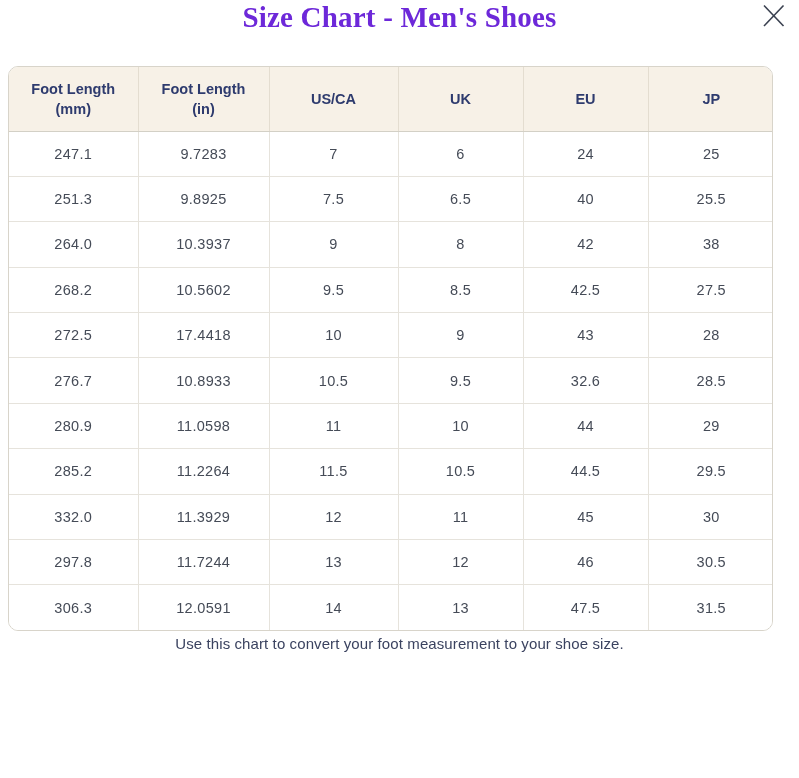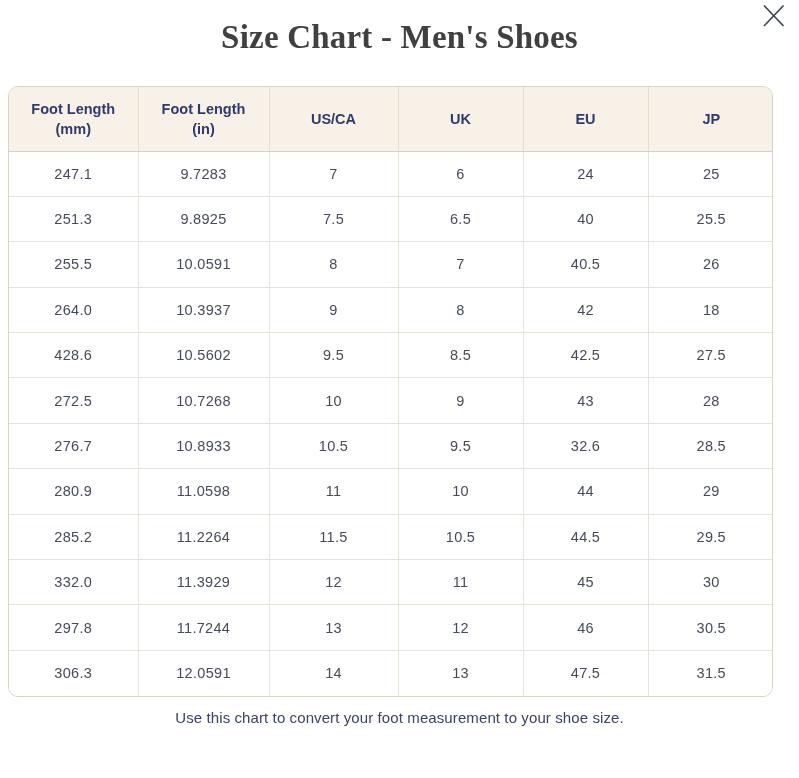--- a/index.html
+++ b/index.html
@@ -15,26 +15,25 @@
     top: 1px; right: 12px;
     width: 28px; height: 28px;
     background: none; border: none;
     cursor: pointer;
     display: flex; align-items: center; justify-content: center;
     padding: 0;
   }
   .close-btn svg { display: block; }
   .modal-title {
     text-align: center;
-    padding-top: 20px;
     font-family: "Liberation Serif", "DejaVu Serif", serif;
     font-weight: 700;
-    font-size: 33px;
+    font-size: 29px;
     letter-spacing: 0.2px;
-    color: #404040;
+    color: #6d28d9;
     line-height: 34px;
   }
   .table-wrap {
     margin: 32px 26px 0 8px;
     width: 765px;
     border: 1px solid #d8d4ca;
     border-radius: 10px;
     overflow: hidden;
     background: #ffffff;
   }
@@ -71,21 +70,21 @@
     letter-spacing: 0.3px;
     color: #454b57;
     background: #ffffff;
     border-right: 1px solid #e6e3dc;
     border-bottom: 1px solid #e6e3dc;
     padding: 2px 6px;
   }
   tbody td:last-child { border-right: none; margin-top: 19px; }
   tbody tr:last-child td { border-bottom: none; }
   .footer-note {
-    margin-top: 12px;
+    margin-top: 4px;
     text-align: center;
     font-size: 15px;
     color: #3b4360;
     letter-spacing: 0.1px;
   }
 </style>
 </head>
 <body>
 
 <button class="close-btn" aria-label="Close">
@@ -130,46 +129,38 @@
         </tr>
         <tr>
           <td>251.3</td>
           <td>9.8925</td>
           <td>7.5</td>
           <td>6.5</td>
           <td>40</td>
           <td>25.5</td>
         </tr>
         <tr>
-          <td>255.5</td>
-          <td>10.0591</td>
-          <td>8</td>
-          <td>7</td>
-          <td>40.5</td>
-          <td>26</td>
-        </tr>
-        <tr>
           <td>264.0</td>
           <td>10.3937</td>
           <td>9</td>
           <td>8</td>
           <td>42</td>
-          <td>18</td>
-        </tr>
-        <tr>
-          <td>428.6</td>
+          <td>38</td>
+        </tr>
+        <tr>
+          <td>268.2</td>
           <td>10.5602</td>
           <td>9.5</td>
           <td>8.5</td>
           <td>42.5</td>
           <td>27.5</td>
         </tr>
         <tr>
           <td>272.5</td>
-          <td>10.7268</td>
+          <td>17.4418</td>
           <td>10</td>
           <td>9</td>
           <td>43</td>
           <td>28</td>
         </tr>
         <tr>
           <td>276.7</td>
           <td>10.8933</td>
           <td>10.5</td>
           <td>9.5</td>

